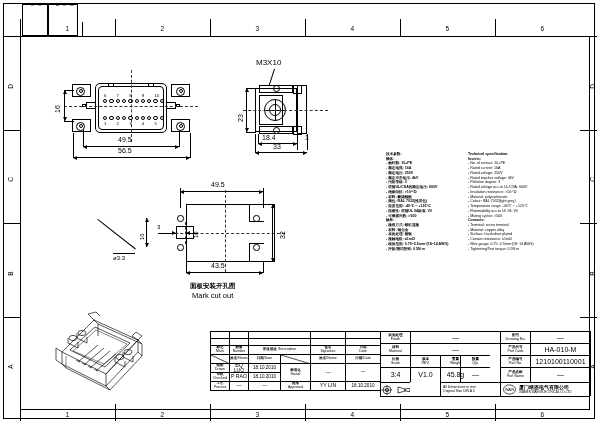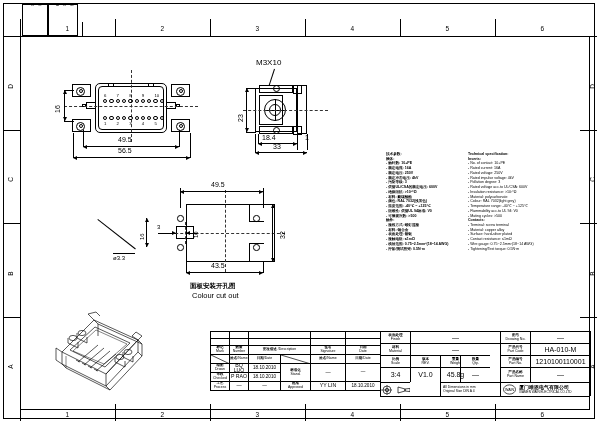--- a/index.html
+++ b/index.html
@@ -312,21 +312,21 @@
 
     <div class="dimsm" style="left:193px;top:238px;transform:rotate(-90deg);transform-origin:left top;">10</div>
     <div class="ln h" style="left:186px;top:232.5px;width:11px;"></div>
     <div class="arw arw-l" style="left:186px;top:231px;"></div>
 
     <div class="dimsm" style="left:113px;top:255px;">ø3.3</div>
     <div class="ln h" style="left:113px;top:253px;width:22px;"></div>
     <div class="ln" style="left:135px;top:249px;width:1px;height:48px;transform:rotate(128deg);transform-origin:top;"></div>
 
     <div class="lbl" style="left:190px;top:282px;font-size:6.5px;font-weight:bold;">面板安装开孔图</div>
-    <div class="lbl" style="left:192px;top:291px;font-size:7.5px;">Colour cut out</div>
+    <div class="lbl" style="left:192px;top:291px;font-size:7.5px;">Mark cut out</div>
   </div>
 
   <div class="spec spec-cn" id="spec-cn" style="left:386px;top:152px;">
       <div style="font-weight: bold;">技术参数:</div>
       <div style="font-weight: bold;">插体:</div>
       <div>- 触针数: 10+PE</div>
       <div>- 额定电流: 16A</div>
       <div>- 额定电压: 250V</div>
       <div>- 额定冲击电压: 4kV</div>
       <div>- 污染等级: 3</div>

